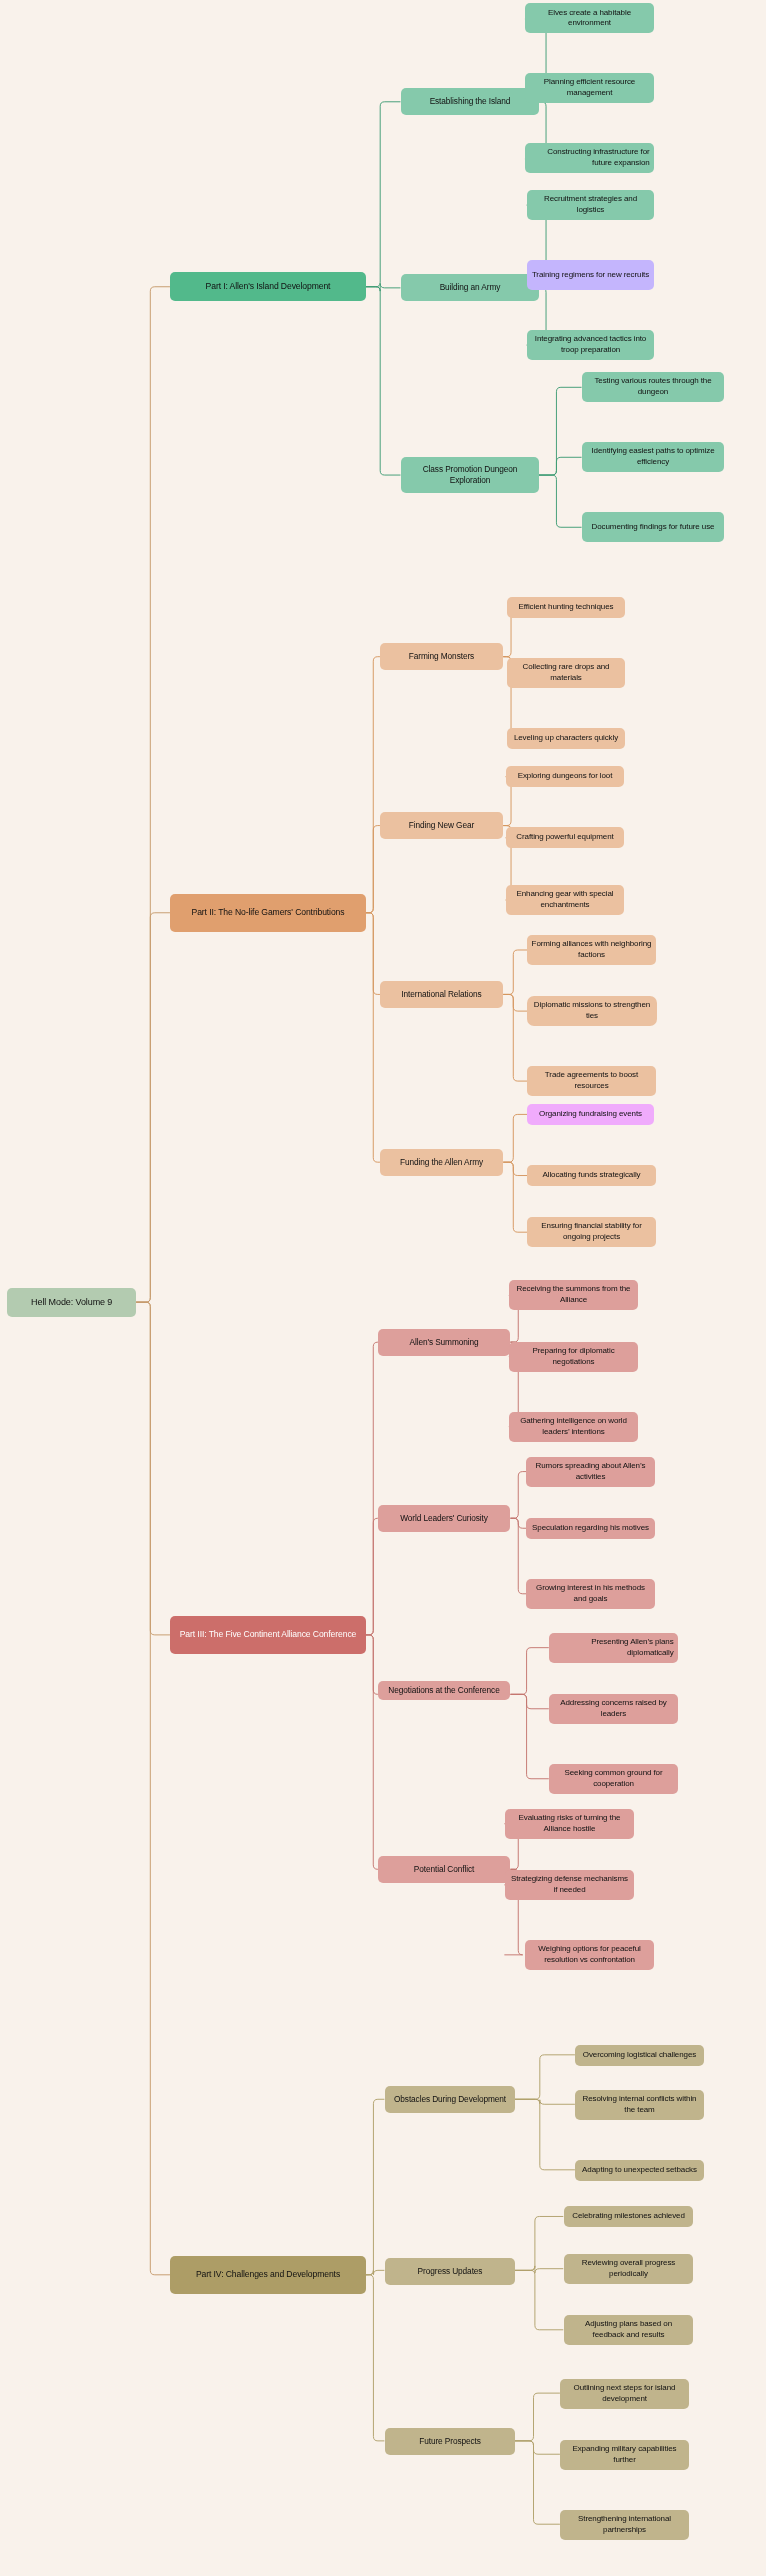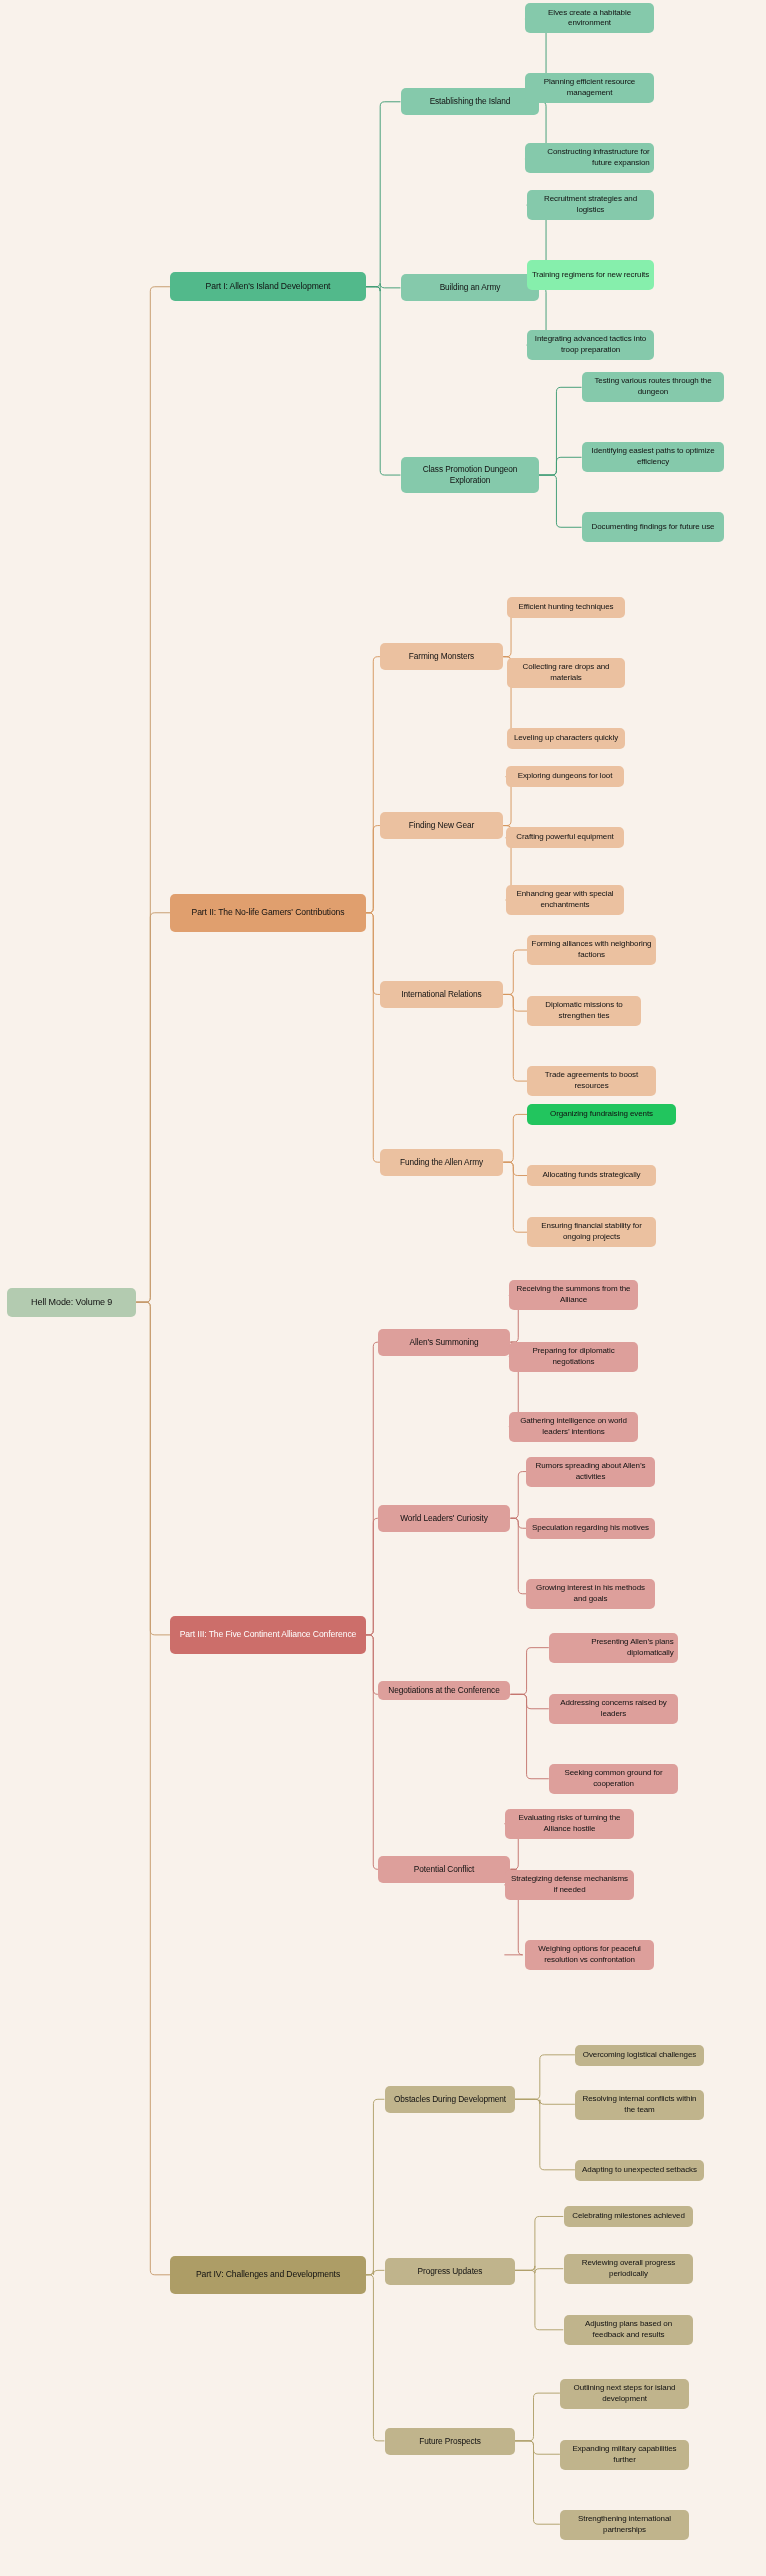--- a/index.html
+++ b/index.html
@@ -133,21 +133,21 @@
       </div>
       <div class="node leaf" style="left: 525px; top: 143px; width: 129px; height: 30px; background: rgb(133, 201, 171); text-align: right;">
         <span>Constructing infrastructure for future expansion</span>
       </div>
       <div class="node lvl2" style="left: 401px; top: 274px; width: 138px; height: 27px; background: rgb(133, 201, 171);">
         <span>Building an Army</span>
       </div>
       <div class="node leaf" style="left: 527px; top: 190px; width: 127px; height: 30px; background: rgb(133, 201, 171);">
         <span>Recruitment strategies and logistics</span>
       </div>
-      <div class="node leaf" style="left: 527px; top: 260px; width: 127px; height: 30px; background: #86efac;">
+      <div class="node leaf" style="left: 527px; top: 260px; width: 127px; height: 30px; background: #c4b5fd;">
         <span>Training regimens for new recruits</span>
       </div>
       <div class="node leaf" style="left: 527px; top: 330px; width: 127px; height: 30px; background: rgb(133, 201, 171);">
         <span>Integrating advanced tactics into troop preparation</span>
       </div>
       <div class="node lvl2" style="left: 401px; top: 457px; width: 138px; height: 36px; background: rgb(133, 201, 171);">
         <span>Class Promotion Dungeon Exploration</span>
       </div>
       <div class="node leaf" style="left: 582px; top: 372px; width: 142px; height: 30px; background: rgb(133, 201, 171);">
         <span>Testing various routes through the dungeon</span>
@@ -184,30 +184,30 @@
       </div>
       <div class="node leaf" style="left: 506px; top: 885px; width: 118px; height: 30px; background: rgb(235, 193, 160);">
         <span>Enhancing gear with special enchantments</span>
       </div>
       <div class="node lvl2" style="left: 380px; top: 981px; width: 123px; height: 27px; background: rgb(235, 193, 160);">
         <span>International Relations</span>
       </div>
       <div class="node leaf" style="left: 527px; top: 935px; width: 129px; height: 30px; background: rgb(235, 193, 160);">
         <span>Forming alliances with neighboring factions</span>
       </div>
-      <div class="node leaf" style="left: 527px; top: 996px; width: 114px; height: 30px; background: rgb(235, 193, 160);">
+      <div class="node leaf" style="left: 527px; top: 996px; width: 130px; height: 30px; background: rgb(235, 193, 160); border-radius: 7px;">
         <span>Diplomatic missions to strengthen ties</span>
       </div>
       <div class="node leaf" style="left: 527px; top: 1066px; width: 129px; height: 30px; background: rgb(235, 193, 160);">
         <span>Trade agreements to boost resources</span>
       </div>
       <div class="node lvl2" style="left: 380px; top: 1149px; width: 123px; height: 27px; background: rgb(235, 193, 160);">
         <span>Funding the Allen Army</span>
       </div>
-      <div class="node leaf" style="left: 527px; top: 1104px; width: 149px; height: 21px; background: #22c55e; align-items: center;">
+      <div class="node leaf" style="left: 527px; top: 1104px; width: 127px; height: 21px; background: #f0abfc; align-items: center;">
         <span>Organizing fundraising events</span>
       </div>
       <div class="node leaf" style="left: 527px; top: 1165px; width: 129px; height: 21px; background: rgb(235, 193, 160);">
         <span>Allocating funds strategically</span>
       </div>
       <div class="node leaf" style="left: 527px; top: 1217px; width: 129px; height: 30px; background: rgb(235, 193, 160);">
         <span>Ensuring financial stability for ongoing projects</span>
       </div>
       <div class="node lvl1" style="left: 170px; top: 1616px; width: 196px; height: 38px; background: rgb(204, 110, 106); color: rgb(255, 255, 255);">
         <span>Part III: The Five Continent Alliance Conference</span>

